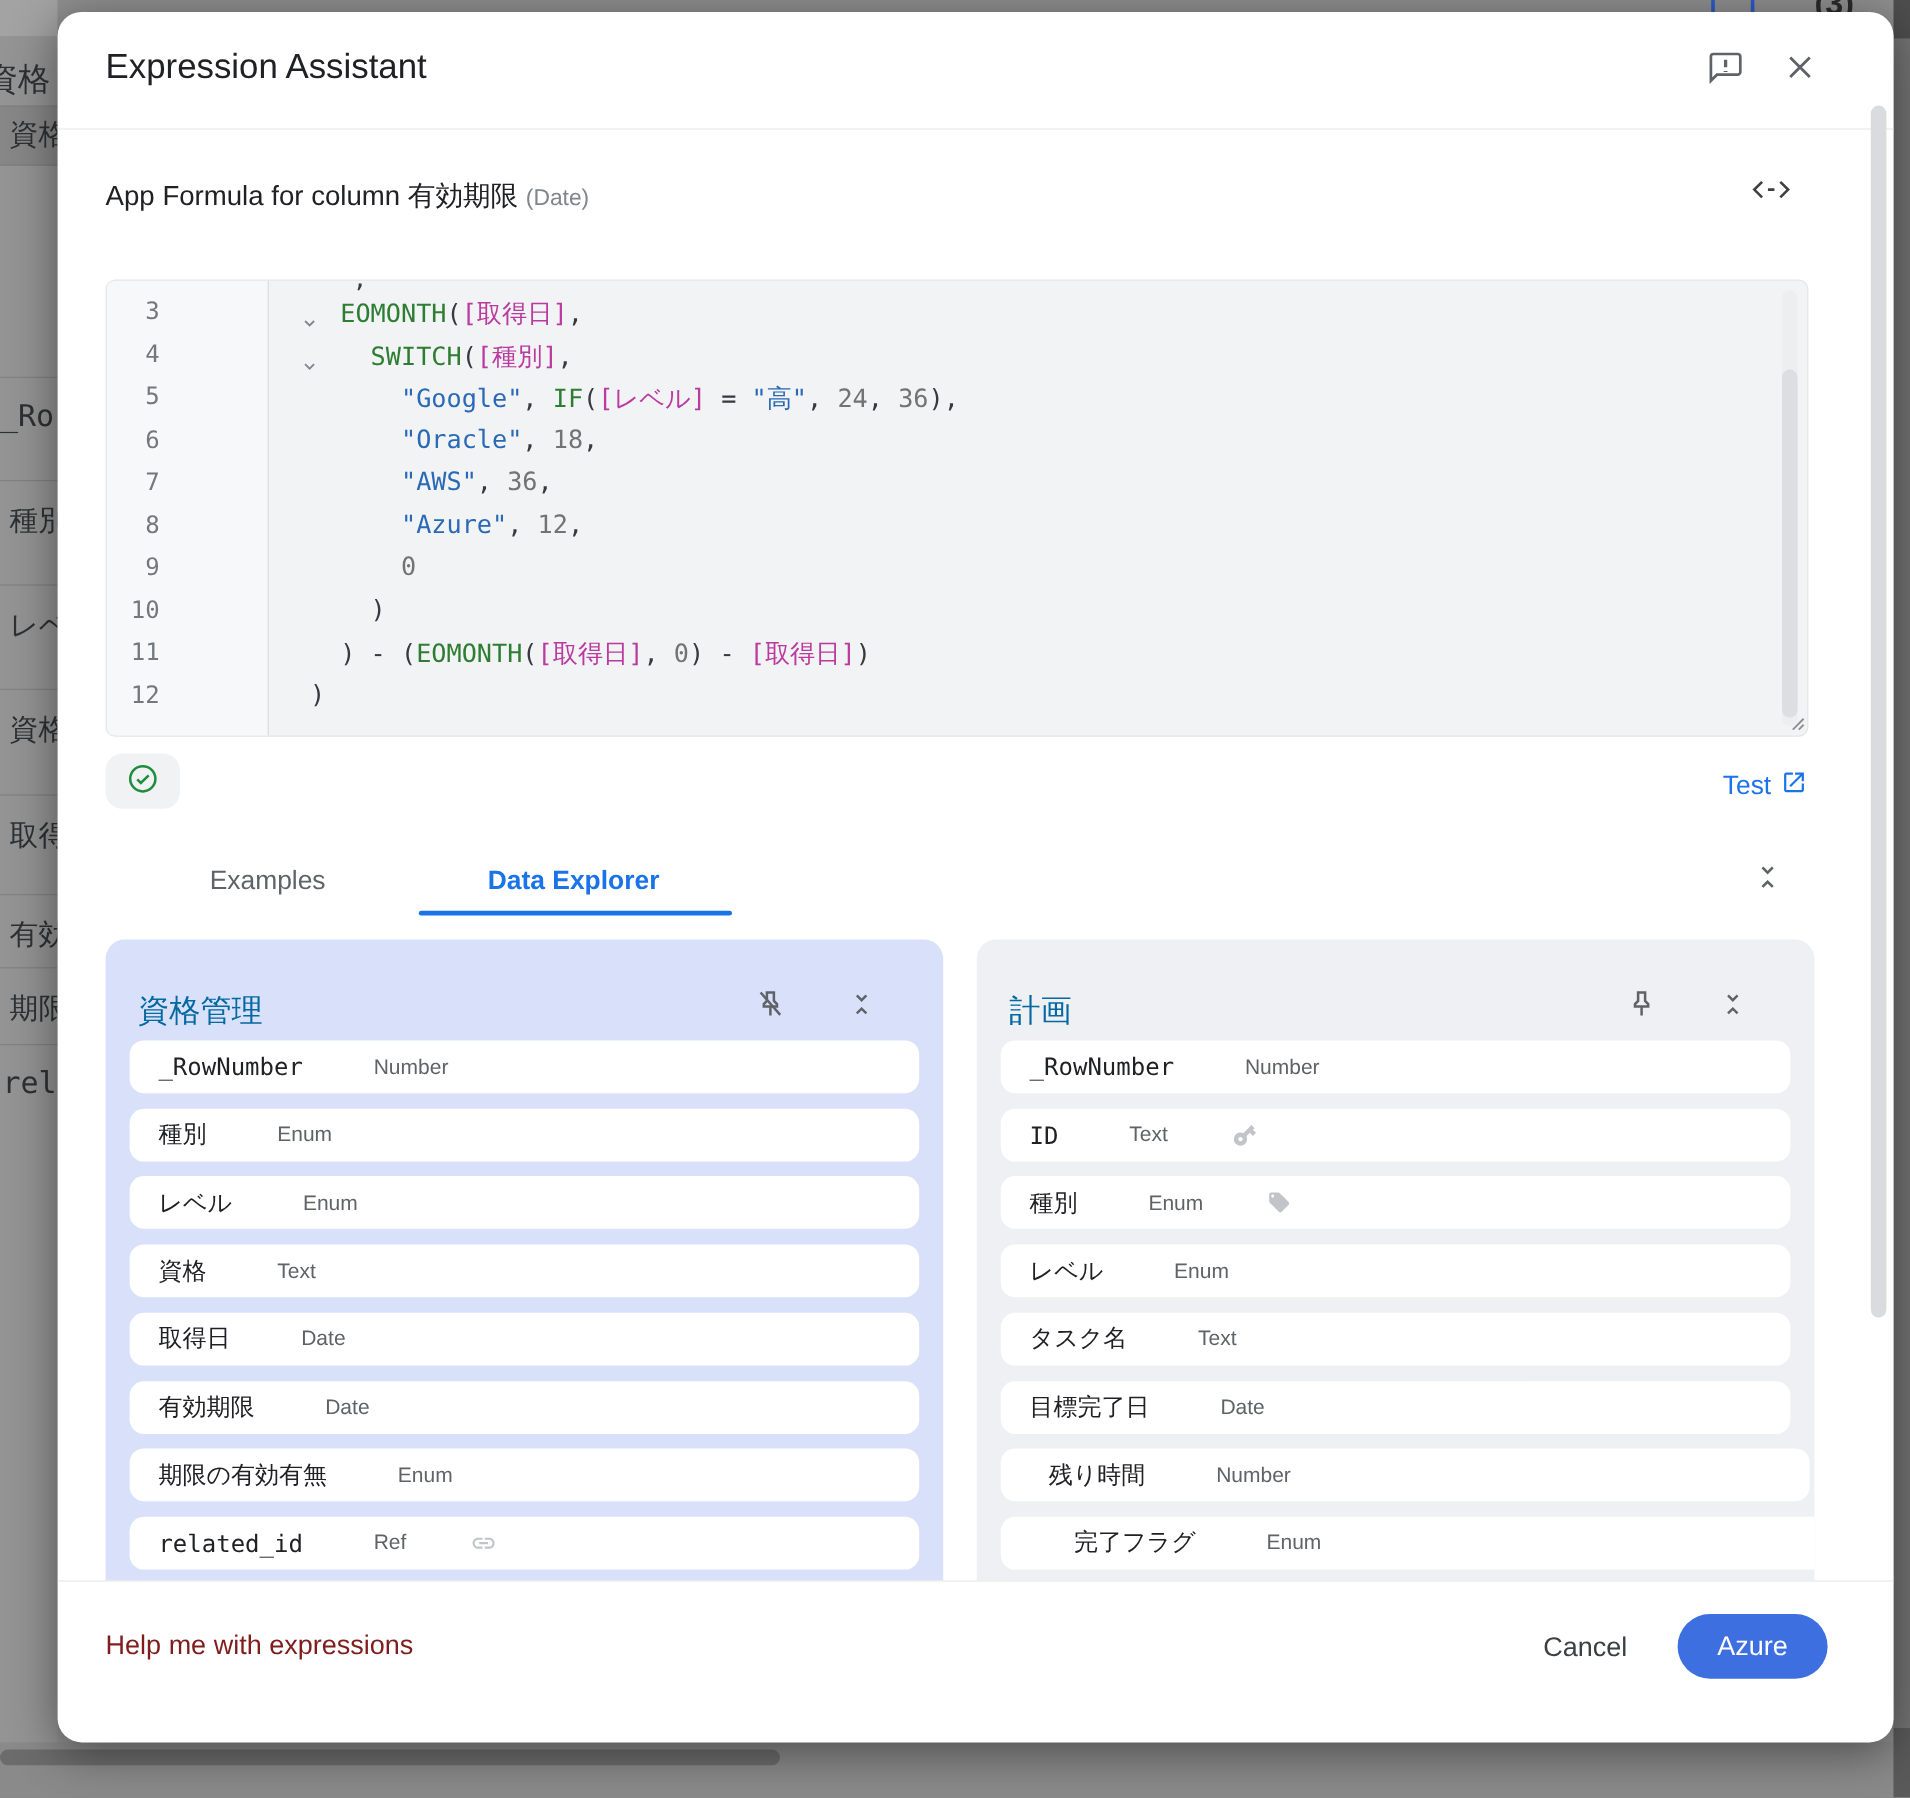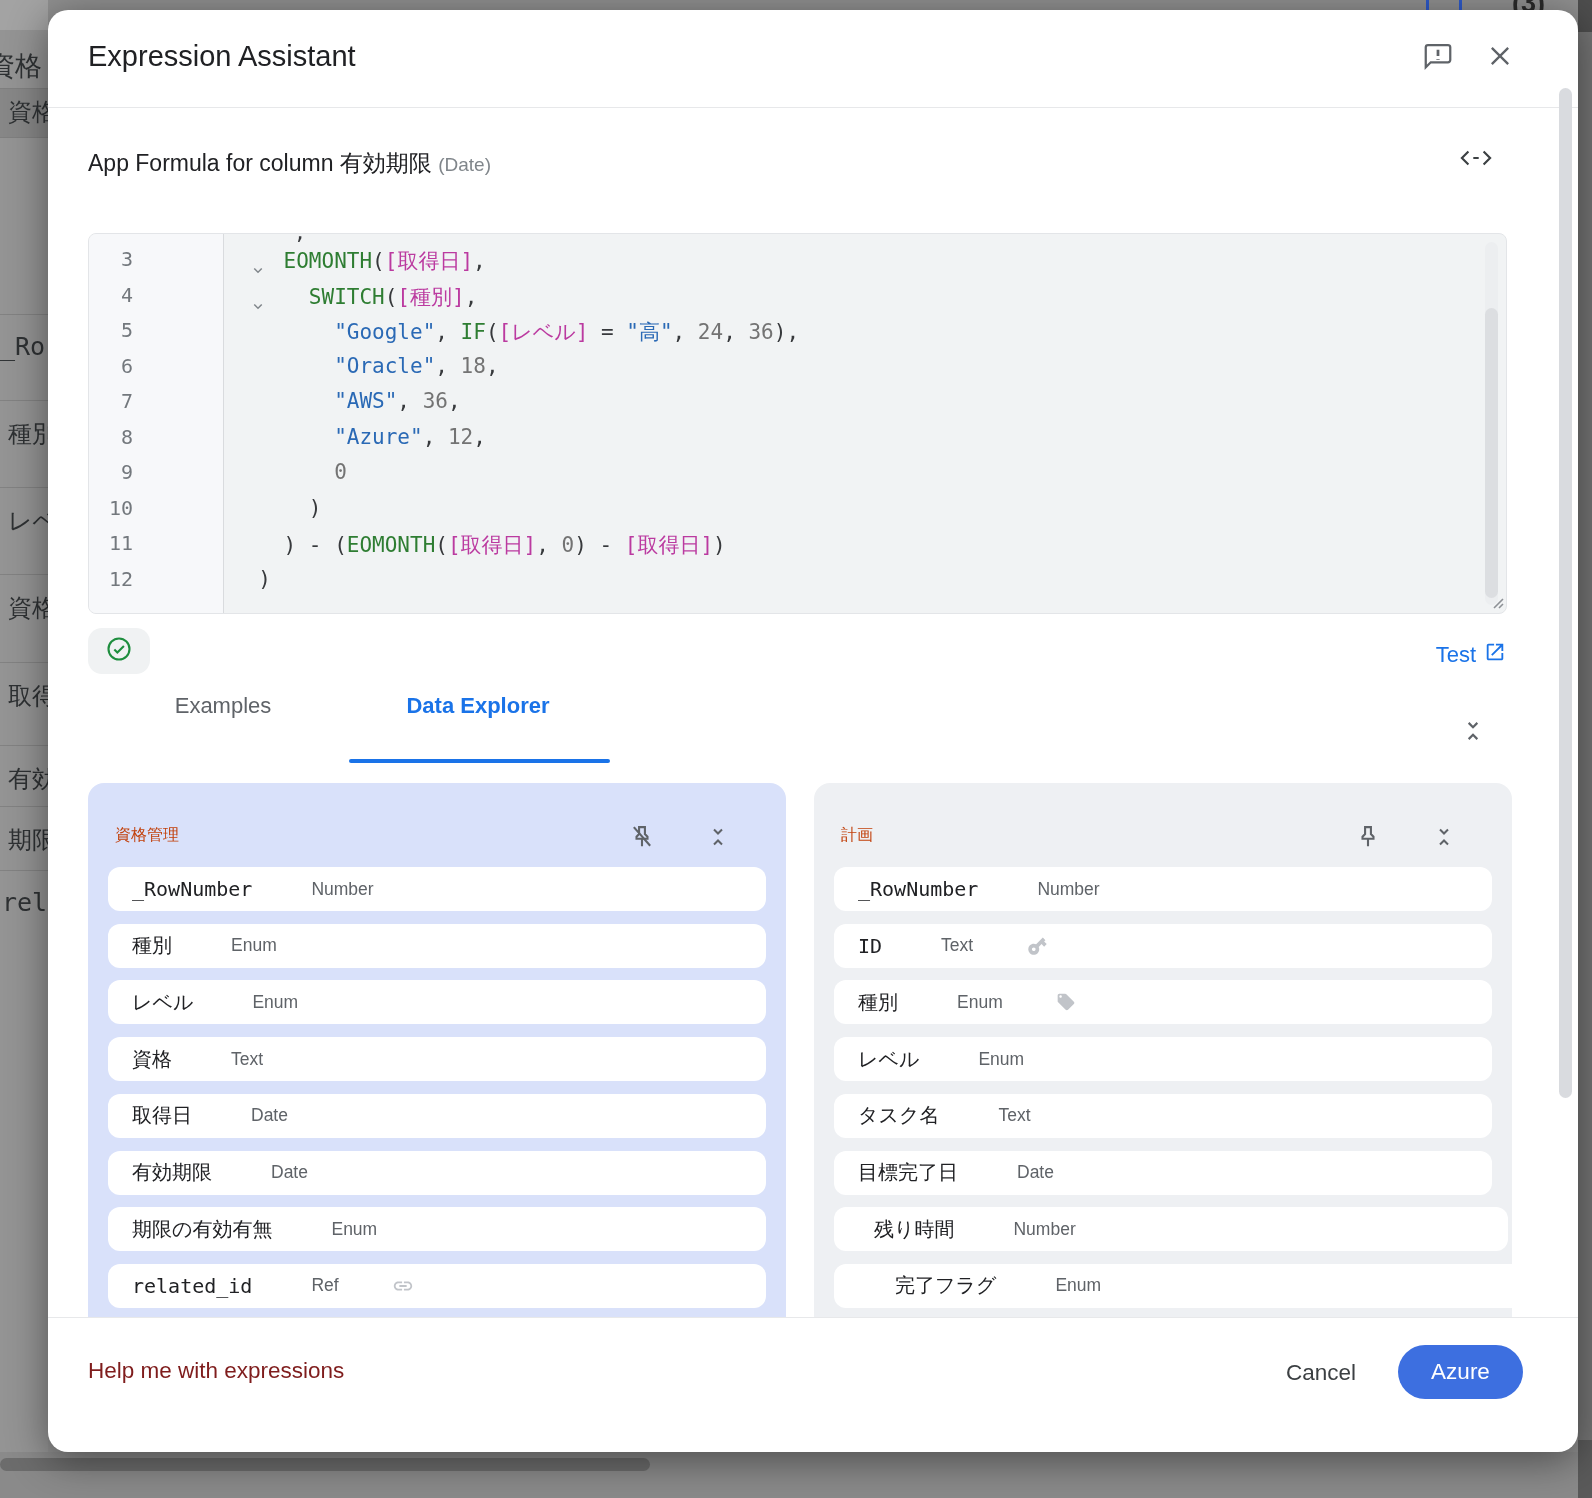--- a/index.html
+++ b/index.html
@@ -50,31 +50,31 @@
   .ed-scrollbar{left:1396px;top:8px;width:13px;height:363px;border-radius:7px;background:#eceef0;}
   .ed-thumb{left:1396px;top:74px;width:13px;height:290px;border-radius:7px;background:#dcdee1;}
   .resize-handle{left:1398px;top:358px;}
 
   .check-pill{left:40px;top:618px;width:62px;height:46px;border-radius:14px;background:#f0f2f3;
               display:flex;align-items:center;justify-content:center;}
   .test-link{top:631px;right:72px;display:flex;align-items:center;gap:8px;cursor:pointer;
              font-size:22px;color:#1a73e8;}
 
   
-  .tab{top:672px;height:48px;line-height:48px;font-size:22px;font-weight:bold;cursor:pointer;}
+  .tab{top:700px;height:48px;line-height:48px;font-size:22px;font-weight:bold;cursor:pointer;}
   .tab-examples{left:100px;width:150px;text-align:center;color:#5f6368;font-weight:normal;}
   .tab-explorer{left:320px;width:220px;text-align:center;color:#1a73e8;}
   .tab-underline{left:301px;top:749px;width:261px;height:4px;border-radius:2px;background:#1a73e8;}
   .tabs-collapse{left:1412px;top:706px;}
 
   
   .panel{top:773px;width:698px;height:534px;border-radius:16px 16px 0 0;overflow:hidden;}
   .panel-left{left:40px;background:#d9e1fa;}
   .panel-right{left:766px;background:#eef0f3;}
-  .panel-title{position:absolute;left:27px;top:42px;font-size:16px;color:#c2410c;}
+  .panel-title{position:absolute;left:27px;top:42px;font-size:26px;color:#0369a1;}
   .panel-icons{position:absolute;top:40px;display:flex;gap:50px;}
   .field-row{position:absolute;left:20px;width:658px;height:44px;border-radius:12px;background:#fff;
              display:flex;align-items:center;cursor:pointer;gap:43px;}
   .fname{margin-left:24px;font:20px "DejaVu Sans Mono",monospace;color:#202124;white-space:nowrap;}
   .ftype{margin-left:16px;font-size:17.5px;color:#5f6368;white-space:nowrap;}
   .ficon{margin-left:10px;display:flex;align-items:center;}
 
   
   .footer-divider{top:1307px;}
   .help-link{left:40px;top:1348px;font-size:22.5px;color:#7f1d1d;cursor:pointer;}

